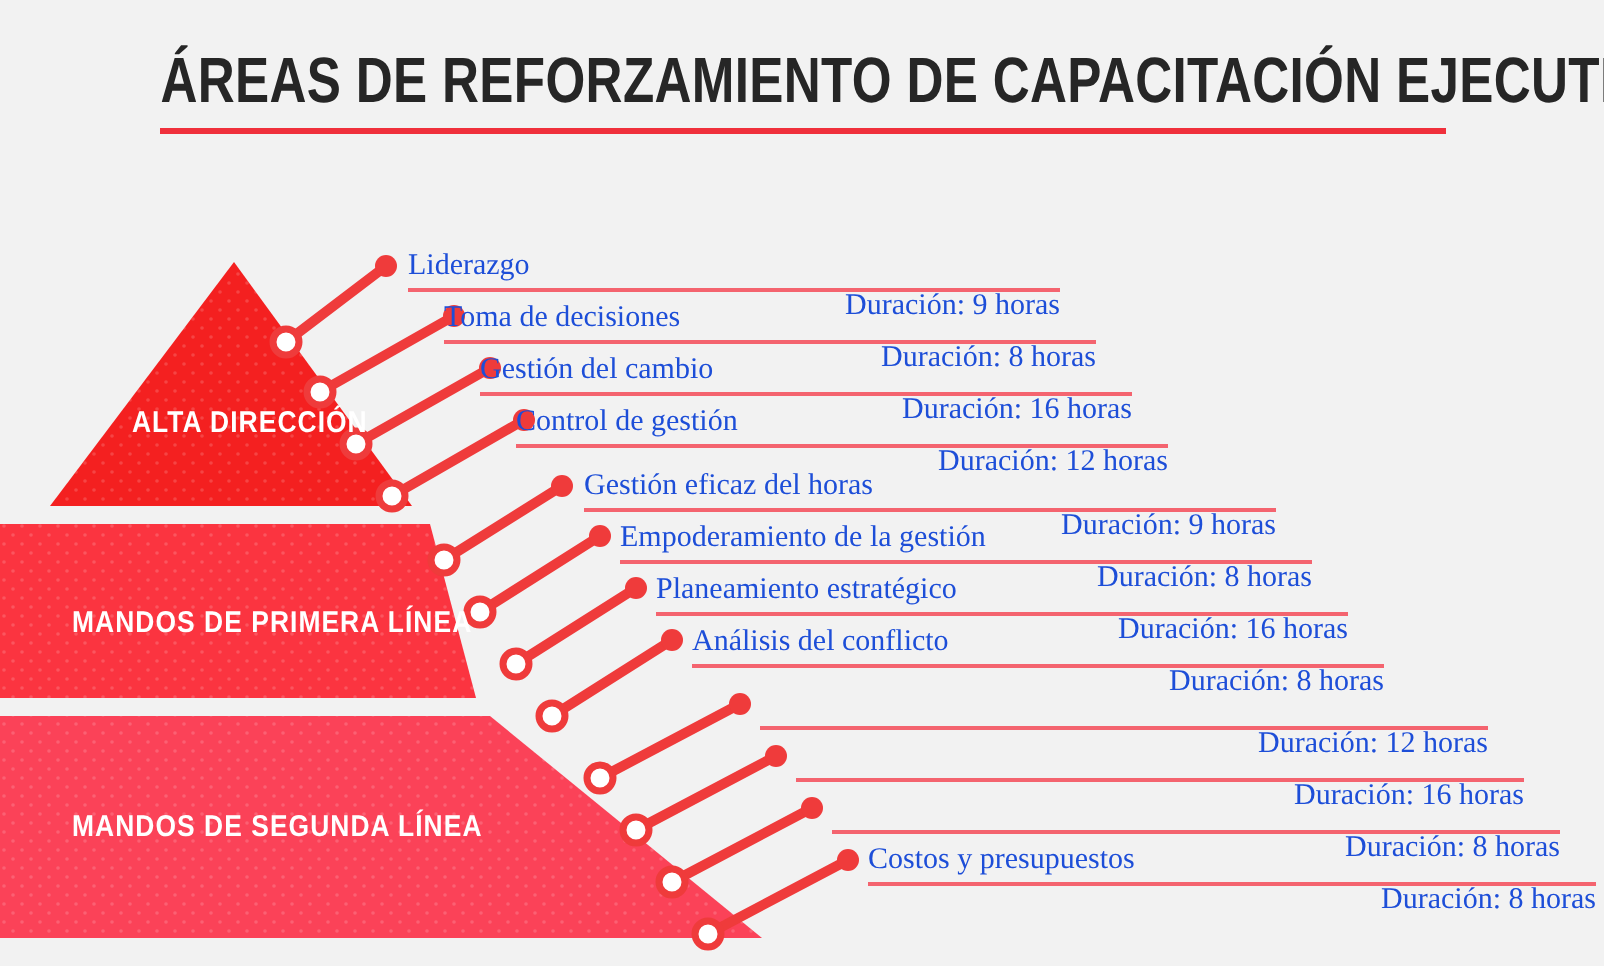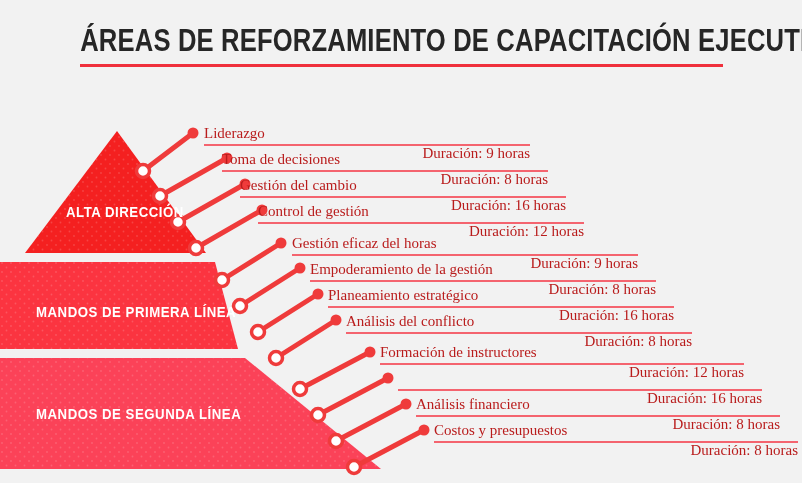--- a/index.html
+++ b/index.html
@@ -84,21 +84,21 @@
   .row-texts {
     position: relative;
     height: 20px;
   }
   .row-label,
   .row-duration {
     position: absolute;
     top: 0;
     font-family: "Liberation Serif", serif;
     font-size: 15px;
-    color: #b91c1c;
+    color: #1d4ed8;
     line-height: 20px;
     white-space: nowrap;
   }
   .row-label { left: 0; }
   .row-duration { right: 0; margin-top: 20px; }
   .row-rule {
     position: absolute;
     left: 0;
     top: 21px;
     height: 1.5px;
@@ -254,36 +254,34 @@
   <div class="row" style="left:346px; top:311px; width:346px;">
     <div class="row-texts">
       <span class="row-label">Análisis del conflicto</span>
       <span class="row-duration">Duración: 8 horas</span>
     </div>
     <div class="row-rule"></div>
   </div>
 
   <div class="row" style="left:380px; top:342px; width:364px;">
     <div class="row-texts">
-      <span class="row-label">Formación de instructores</span>
       <span class="row-duration">Duración: 12 horas</span>
     </div>
     <div class="row-rule"></div>
   </div>
 
   <div class="row" style="left:398px; top:368px; width:364px;">
     <div class="row-texts">
       <span class="row-duration">Duración: 16 horas</span>
     </div>
     <div class="row-rule"></div>
   </div>
 
   <div class="row" style="left:416px; top:394px; width:364px;">
     <div class="row-texts">
-      <span class="row-label">Análisis financiero</span>
       <span class="row-duration">Duración: 8 horas</span>
     </div>
     <div class="row-rule"></div>
   </div>
 
   <div class="row" style="left:434px; top:420px; width:364px;">
     <div class="row-texts">
       <span class="row-label">Costos y presupuestos</span>
       <span class="row-duration">Duración: 8 horas</span>
     </div>

